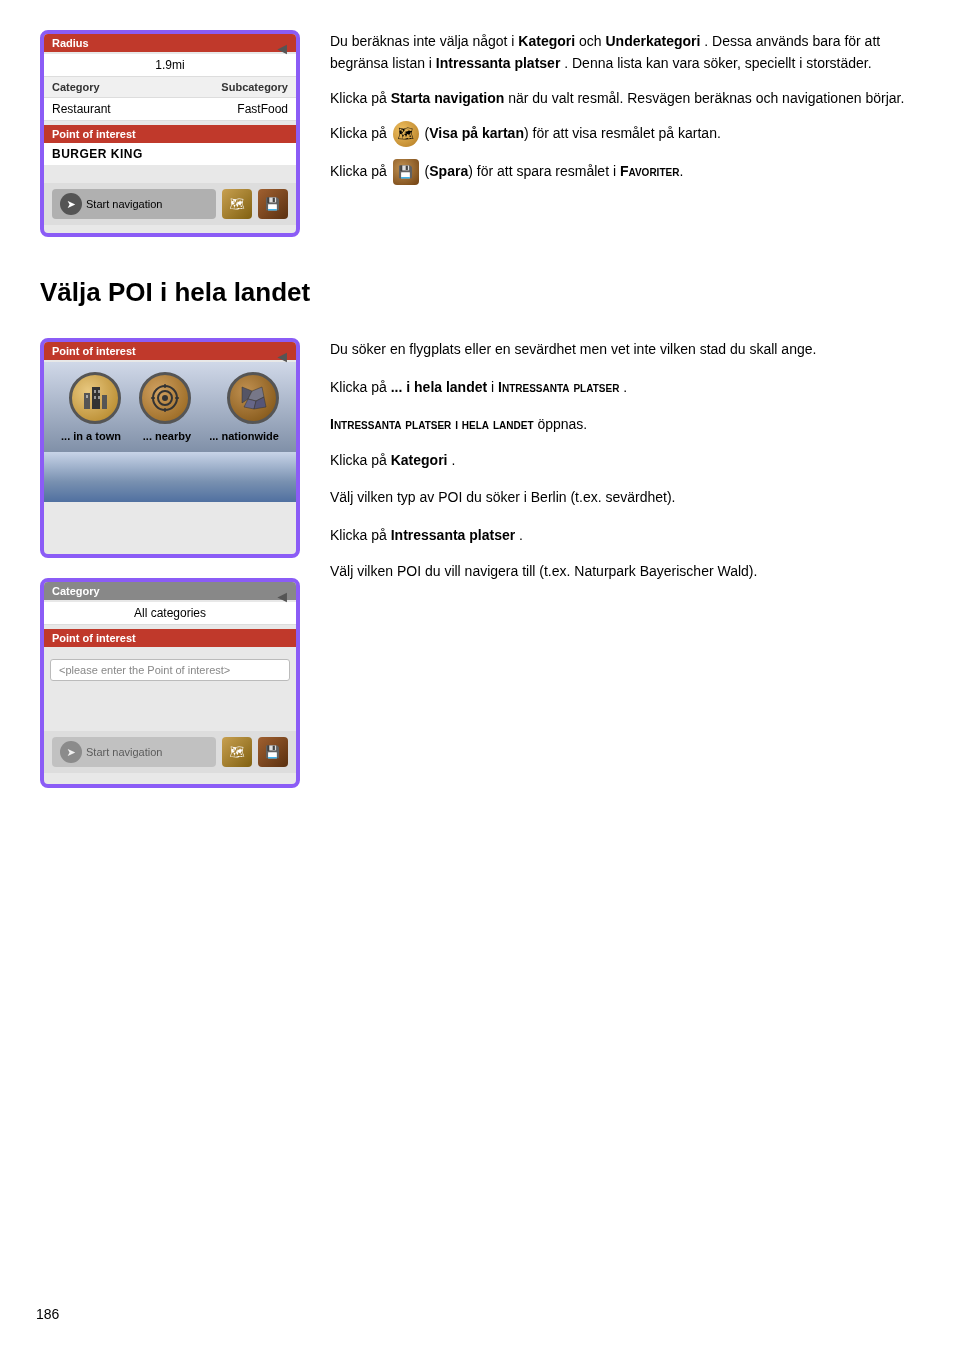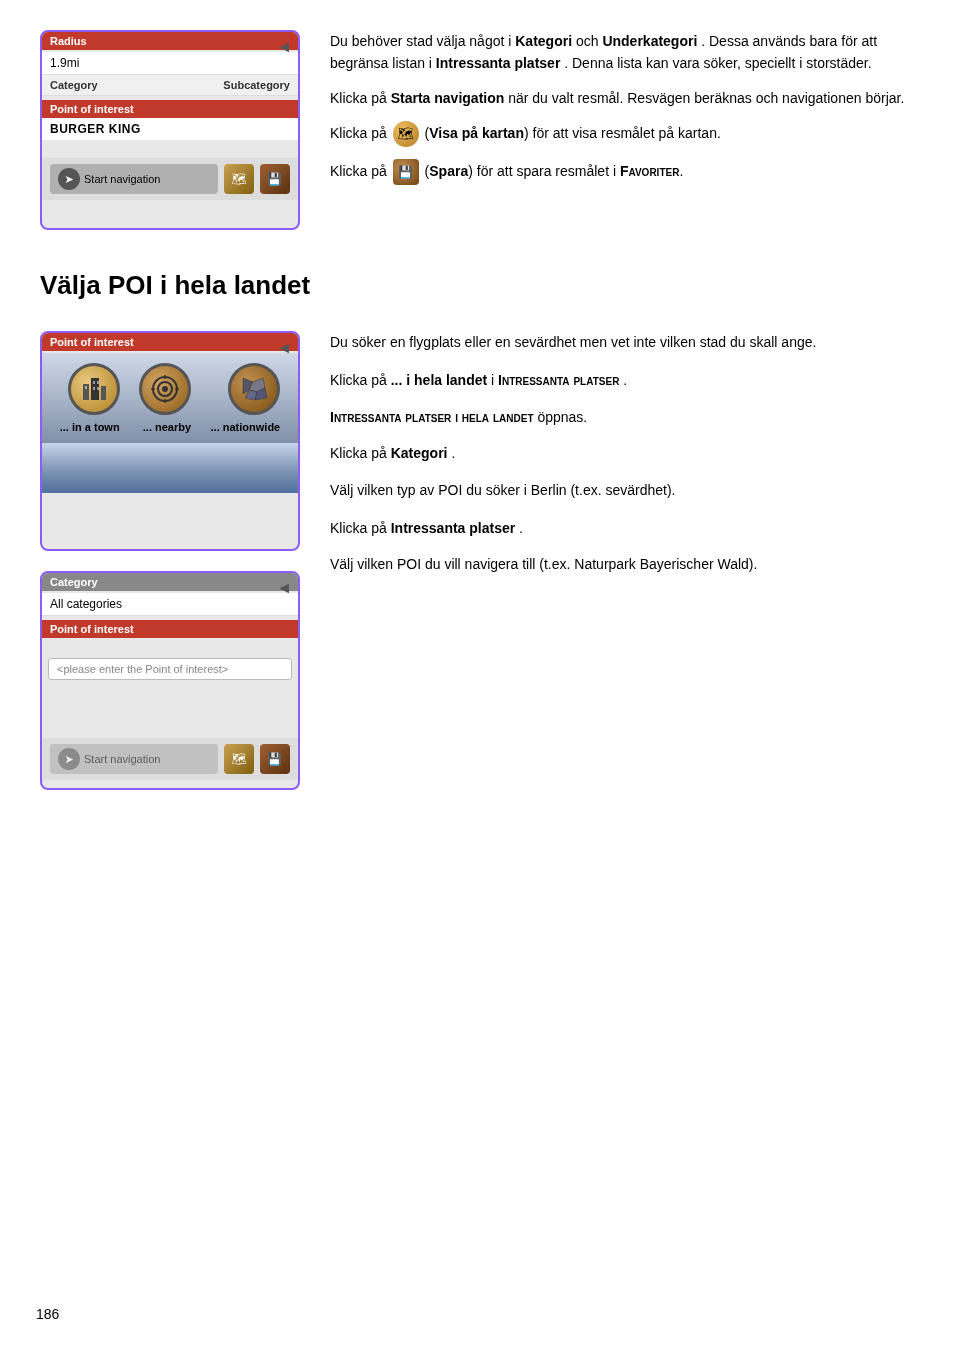--- a/index.html
+++ b/index.html
@@ -22,21 +22,21 @@
     
     .top-section {
       display: flex;
       gap: 30px;
       margin-bottom: 30px;
     }
 
     
     .device-screen {
       background: #e8e8e8;
-      border: 2px solid #8b5cf6;
+      border: 4px solid #8b5cf6;
       border-radius: 8px;
       width: 260px;
       min-height: 200px;
       flex-shrink: 0;
       position: relative;
       overflow: hidden;
       padding-bottom: 8px;
     }
 
     .device-screen::after {
@@ -55,20 +55,21 @@
       font-weight: bold;
       padding: 3px 8px;
       margin-bottom: 2px;
     }
 
     .screen-value-row {
       background: #fff;
       padding: 4px 8px;
       font-size: 12px;
       border-bottom: 1px solid #ddd;
+      text-align: center;
     }
 
     .screen-header-row {
       display: flex;
       padding: 4px 8px;
       font-size: 11px;
       font-weight: bold;
       color: #333;
       background: #f0f0f0;
       border-bottom: 1px solid #ddd;
@@ -236,21 +237,21 @@
     .cat-screen .screen-row-label {
       background: #888;
     }
 
     .screen-input-row {
       background: #fff;
       border: 1px solid #bbb;
       padding: 4px 8px;
       font-size: 11px;
       color: #888;
-      margin: 20px 6px;
+      margin: 12px 6px;
       border-radius: 3px;
     }
 
     b { font-weight: bold; }
 
     .small-caps {
       font-variant: small-caps;
       font-weight: bold;
     }
 
@@ -286,37 +287,41 @@
 <div class="page-layout">
 
   <div class="top-section">
 
     <div class="device-screen">
       <div class="screen-row-label">Radius</div>
       <div class="screen-value-row">1.9mi</div>
       <div class="screen-header-row">
         <span>Category</span>
         <span>Subcategory</span>
+      </div>
+      <div class="screen-data-row">
+        <span>Restaurant</span>
+        <span>FastFood</span>
       </div>
       <div class="screen-poi-label">Point of interest</div>
       <div class="screen-poi-value">BURGER KING</div>
       <div style="height:10px;"></div>
       <div class="screen-nav-bar">
         <div class="nav-btn-main">
           <div class="nav-btn-icon">➤</div>
           <span>Start navigation</span>
         </div>
         <div class="nav-btn-square" style="background:linear-gradient(135deg,#c8a050,#806010); font-size:12px;">🗺</div>
         <div class="nav-btn-square" style="background:linear-gradient(135deg,#a06030,#5a3010); font-size:12px;">💾</div>
       </div>
     </div>
 
     <div class="text-block">
       <p>
-        <span>Du behöver stad välja något i </span>
+        <span>Du beräknas inte välja något i </span>
         <b>Kategori</b>
         <span> och </span>
         <b>Underkategori</b>
         <span>. Dessa används bara för att begränsa listan i </span>
         <b>Intressanta platser</b>
         <span>. Denna lista kan vara söker, speciellt i storstäder.</span>
       </p>
       <p>
         <span>Klicka på </span>
         <b>Starta navigation</b>

